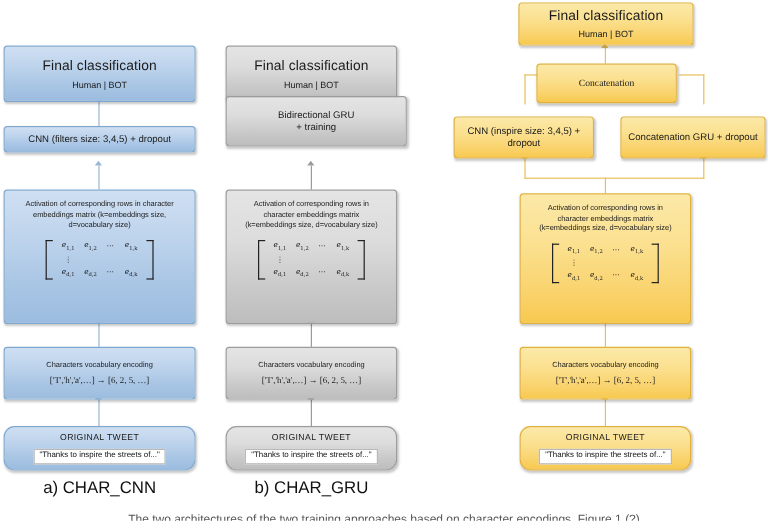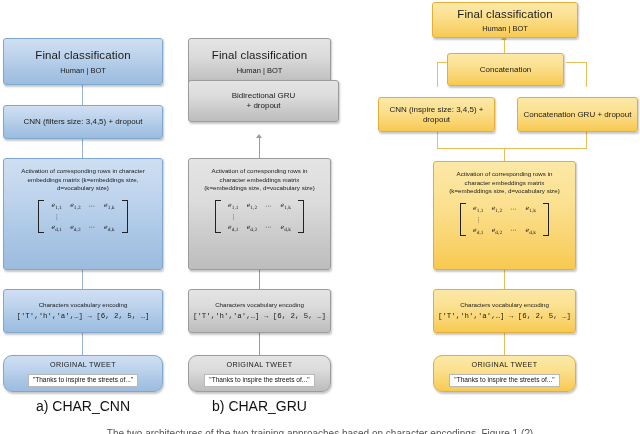--- a/index.html
+++ b/index.html
@@ -117,21 +117,21 @@
     text-align: center;
     white-space: nowrap;
   }
   .matrix sub { font-size: 4.4px; font-style: normal; }
   .matrix .dots-h { letter-spacing: 1px; font-style: normal; }
   .matrix .dots-v { font-style: normal; }
 
   
   .formula {
     margin-top: 2px;
-    font-family: Liberation Mono, monospace;
+    font-family: Liberation Serif, serif;
     font-size: 7.4px;
     white-space: nowrap;
   }
 
   
   .conn {
     position: absolute;
     background: #9ab6d6;
   }
   .conn.gray { background: #9b9b9b; }
@@ -194,21 +194,21 @@
   <div class="arrow up" style="left:79px; top:265px;"></div>
 
   <div class="conn" style="left:82px; top:333px; width:1.4px; height:22px;"></div>
   <div class="arrow up" style="left:79px; top:329px;"></div>
 
   <div class="box c-blue" style="left:3px; top:38px; width:160px; height:47px;">
     <div class="t-title">Final classification</div>
     <div class="t-sub">Human | BOT</div>
   </div>
 
-  <div class="box c-blue" style="left:3px; top:105px; width:160px; height:34px;">
+  <div class="box c-blue" style="left:3px; top:105px; width:160px; height:22px;">
     <div class="t-body">CNN (filters size: 3,4,5) + dropout</div>
   </div>
 
   <div class="box c-blue" style="left:3px; top:158px; width:160px; height:112px; justify-content:flex-start; padding-top:8px;">
     <div class="t-small">Activation of corresponding rows in character embeddings matrix (k=embeddings size, d=vocabulary size)</div>
     <div class="matrix">
       <span class="brk l"></span>
       <span class="brk r"></span>
       <table>
         <tbody>
@@ -259,21 +259,21 @@
   <div class="conn gray" style="left:259px; top:333px; width:1.4px; height:22px;"></div>
   <div class="arrow up gray" style="left:256px; top:329px;"></div>
 
   <div class="box c-gray" style="left:188px; top:38px; width:143px; height:47px;">
     <div class="t-title">Final classification</div>
     <div class="t-sub">Human | BOT</div>
   </div>
 
   <div class="box c-gray" style="left:188px; top:80px; width:151px; height:42px;align-items:center;">
     <div class="t-body">Bidirectional GRU</div>
-    <div class="t-body">+ dropout</div>
+    <div class="t-body">+ training</div>
   </div>
 
   <div class="box c-gray" style="left:188px; top:158px; width:143px; height:112px; justify-content:flex-start; padding-top:8px;">
     <div class="t-small">Activation of corresponding rows in character embeddings matrix (k=embeddings size, d=vocabulary size)</div>
     <div class="matrix">
       <span class="brk l"></span>
       <span class="brk r"></span>
       <table>
         <tbody>
             <tr>
@@ -333,21 +333,21 @@
   <div class="arrow up yellow" style="left:501px; top:265px;"></div>
 
   <div class="conn yellow" style="left:504px; top:333px; width:1.4px; height:22px;"></div>
   <div class="arrow up yellow" style="left:501px; top:329px;"></div>
 
   <div class="box c-yellow" style="left:432px; top:2px; width:146px; height:36px;">
     <div class="t-title">Final classification</div>
     <div class="t-sub">Human | BOT</div>
   </div>
 
-  <div class="box c-yellow" style="left:447px; top:53px; width:117px; height:33px;">
+  <div class="box c-yellow" style="left:447px; top:53px; width:117px; height:33px;font-family:Liberation Serif, serif;">
     <div class="t-body">Concatenation</div>
   </div>
 
   <div class="box c-yellow" style="left:378px; top:97px; width:117px; height:35px;">
     <div class="t-body">CNN (inspire size: 3,4,5) +</div>
     <div class="t-body">dropout</div>
   </div>
 
   <div class="box c-yellow" style="left:517px; top:97px; width:121px; height:35px;">
     <div class="t-body">Concatenation GRU + dropout</div>

